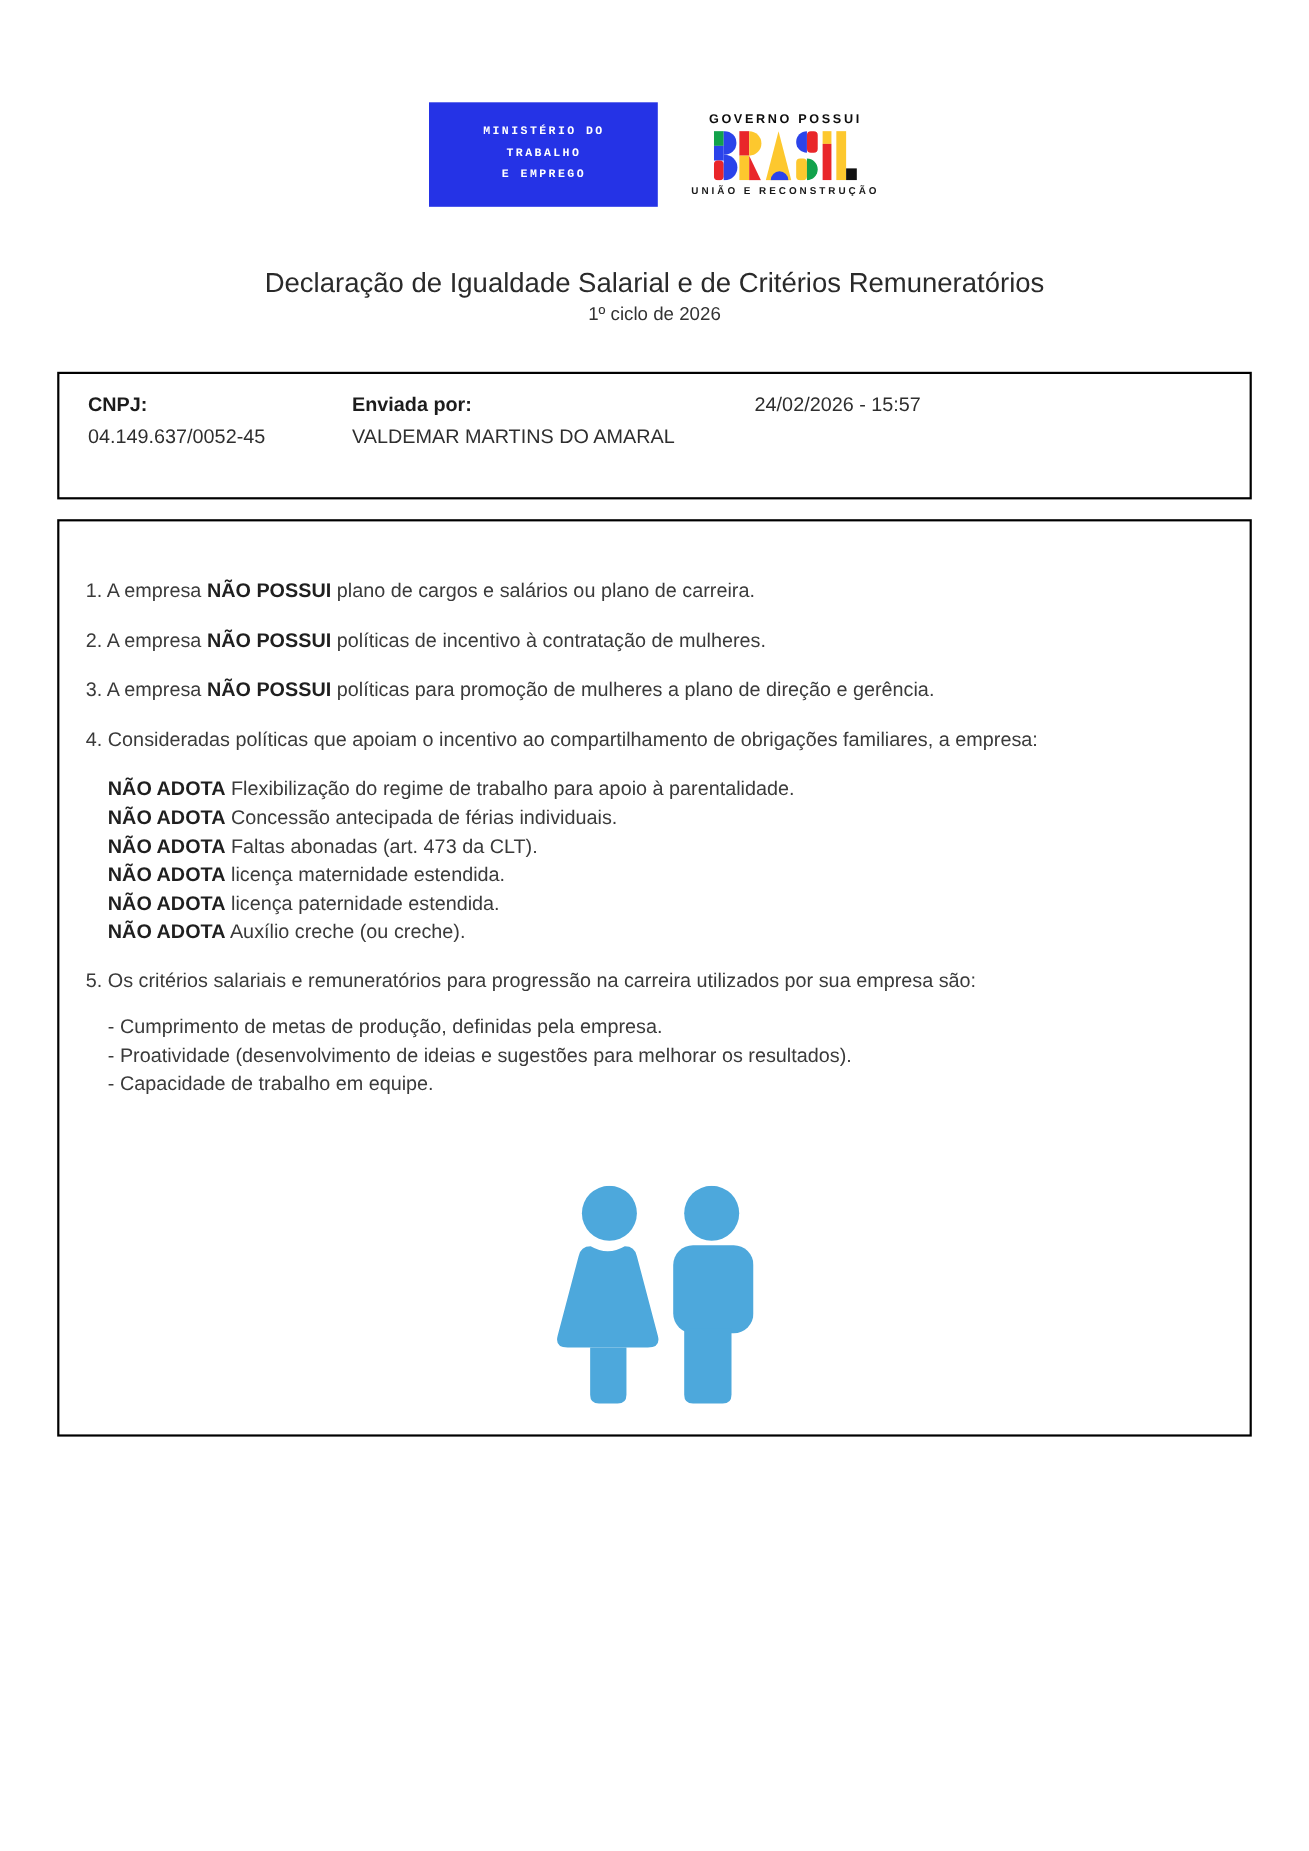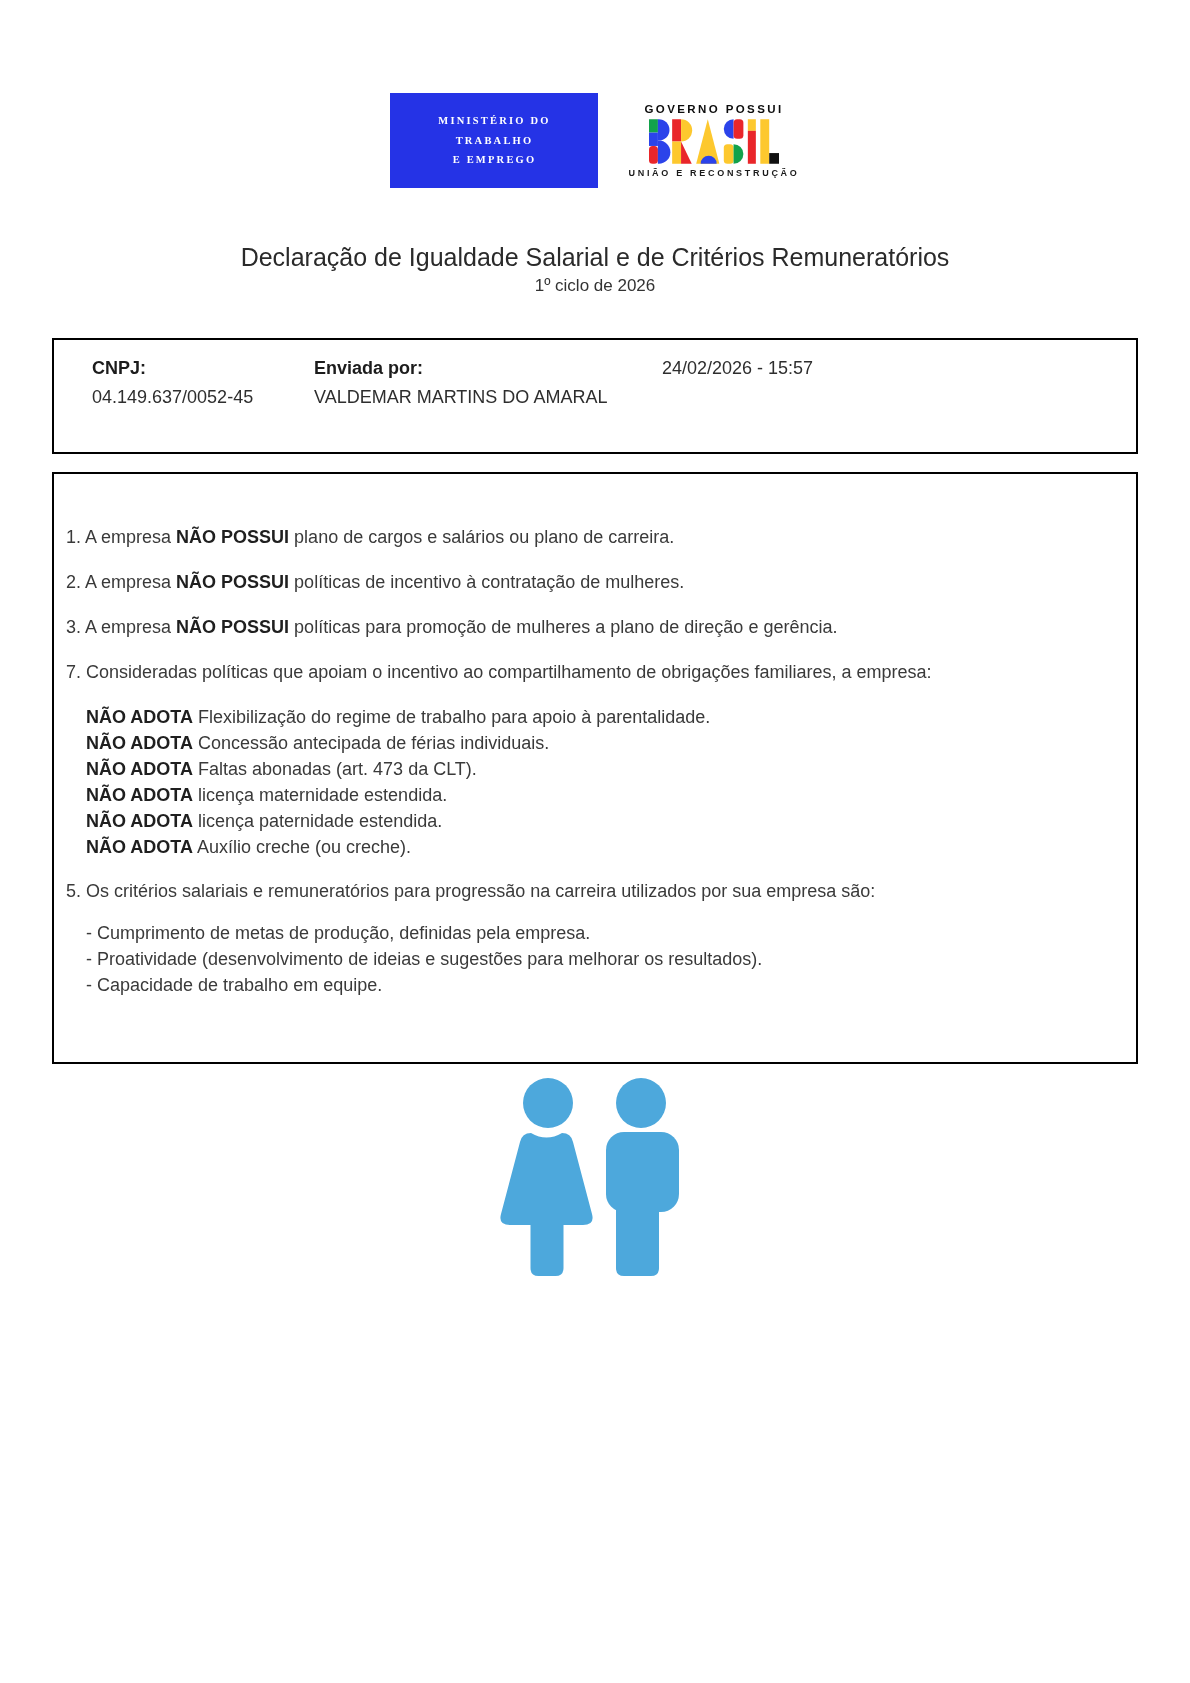--- a/index.html
+++ b/index.html
@@ -2,40 +2,40 @@
 <html lang="pt-BR"><head>
 <meta charset="utf-8">
 <style>
   html,body { margin:0; padding:0; background:#ffffff; }
   body { width:1190px; height:1683px; font-family:"Liberation Sans", sans-serif; color:#3a3a3a; }
   .page { position:relative; width:1190px; height:1683px; overflow:hidden; }
 
   
   .logo-row { display:flex; justify-content:center; align-items:center; gap:30px; padding-top:93px; }
   .mte-box { width:208px; height:95px; color:#ffffff; display:flex; flex-direction:column; justify-content:center;
-             text-align:center; font-family:Liberation Serif, serif; font-weight:700; font-size:10.5px;
+             text-align:center; font-family:Liberation Mono, monospace; font-weight:700; font-size:10.5px;
              letter-spacing:2.2px; line-height:1.85; }
   .gov-logo { display:flex; flex-direction:column; align-items:center; }
   .gov-top { font-size:11.5px; font-weight:800; letter-spacing:2.4px; color:#0d0d0d; margin-bottom:4px; }
   .gov-bottom { font-size:9px; font-weight:600; letter-spacing:2.7px; color:#1a1a1a; margin-top:4px; }
 
   
   .title { margin-top:55px; text-align:center; font-size:25px; font-weight:500; color:#2a2a2a; }
   .subtitle { margin-top:4px; text-align:center; font-size:17px; color:#333333; }
 
   
   .info-box { margin:42px 52px 0; height:116px; box-sizing:border-box; border:2px solid #000000;
-              display:flex; padding:18px 0 0 38px; }
+              display:flex; padding:18px 0 0 26px;gap:18px; }
   .info-col.c1 { width:222px; } .info-col.c2 { width:348px; } .info-col.c3 { flex:1; }
   .info-label { font-size:18px; font-weight:700; color:#1c1c1c; margin-bottom:8px; }
   .info-value { font-size:18px; color:#2e2e2e; }
 
   
-  .content-box { margin:18px 52px 0; height:592px; box-sizing:border-box; border:2px solid #000000;
-                 padding:50px 24px 0 12px; }
+  .content-box { margin:18px 52px 0; height:834px; box-sizing:border-box; border:2px solid #000000;
+                 padding:50px 24px 0 24px; }
   p.item { font-size:18px; line-height:26px; margin:0 0 19px 0; color:#3a3a3a; }
   p.item.tight { margin-bottom:16px; }
   .strong { font-weight:700; color:#1f1f1f; }
   .sub { margin-left:20px; }
   .sub p { font-size:18px; line-height:26px; margin:0; color:#3a3a3a; }
   .adoption { margin-bottom:18px; }
   .figures { display:flex; justify-content:center; margin-top:80px; }
 </style>
 </head>
 <body>
@@ -101,21 +101,21 @@
   </div>
 
   <div class="content-box">
 
     <p class="item"><span>1. A empresa </span><span class="strong">NÃO POSSUI</span><span> plano de cargos e salários ou plano de carreira.</span></p>
 
     <p class="item"><span>2. A empresa </span><span class="strong">NÃO POSSUI</span><span> políticas de incentivo à contratação de mulheres.</span></p>
 
     <p class="item"><span>3. A empresa </span><span class="strong">NÃO POSSUI</span><span> políticas para promoção de mulheres a plano de direção e gerência.</span></p>
 
-    <p class="item">7. Consideradas políticas que apoiam o incentivo ao compartilhamento de obrigações familiares, a empresa:</p>
+    <p class="item">4. Consideradas políticas que apoiam o incentivo ao compartilhamento de obrigações familiares, a empresa:</p>
 
     <div class="sub adoption">
       <p><span class="strong">NÃO ADOTA</span><span> Flexibilização do regime de trabalho para apoio à parentalidade.</span></p>
       <p><span class="strong">NÃO ADOTA</span><span> Concessão antecipada de férias individuais.</span></p>
       <p><span class="strong">NÃO ADOTA</span><span> Faltas abonadas (art. 473 da CLT).</span></p>
       <p><span class="strong">NÃO ADOTA</span><span> licença maternidade estendida.</span></p>
       <p><span class="strong">NÃO ADOTA</span><span> licença paternidade estendida.</span></p>
       <p><span class="strong">NÃO ADOTA</span><span> Auxílio creche (ou creche).</span></p>
     </div>
 

